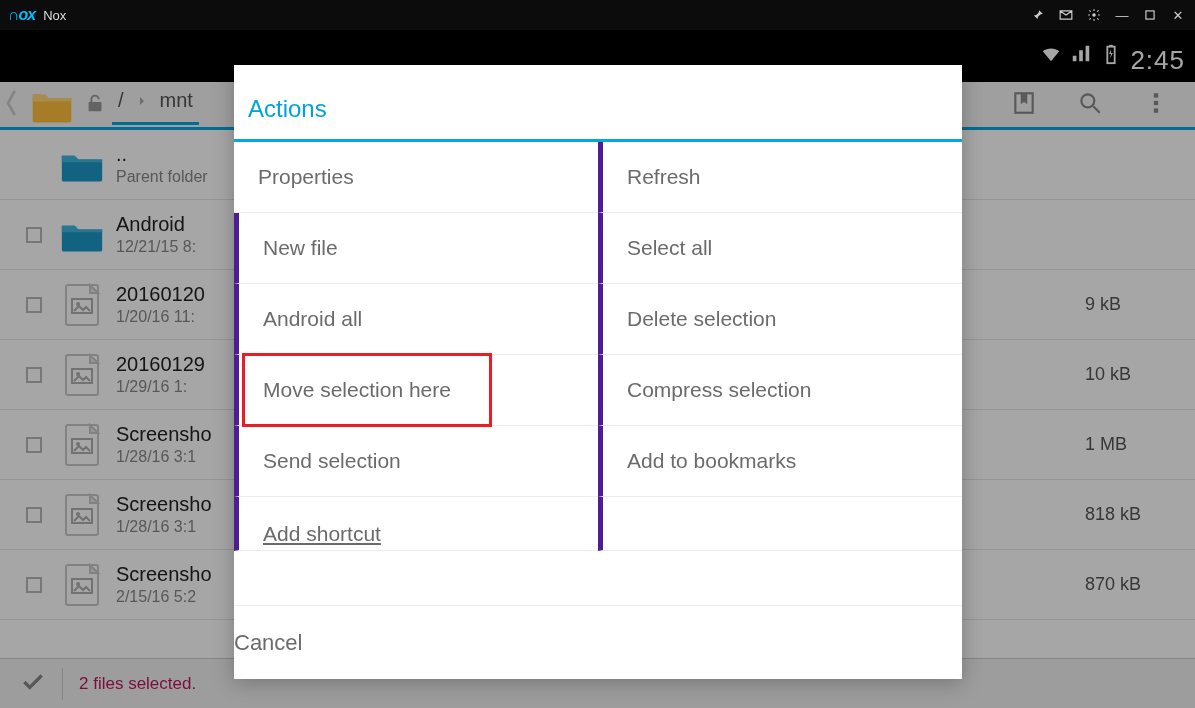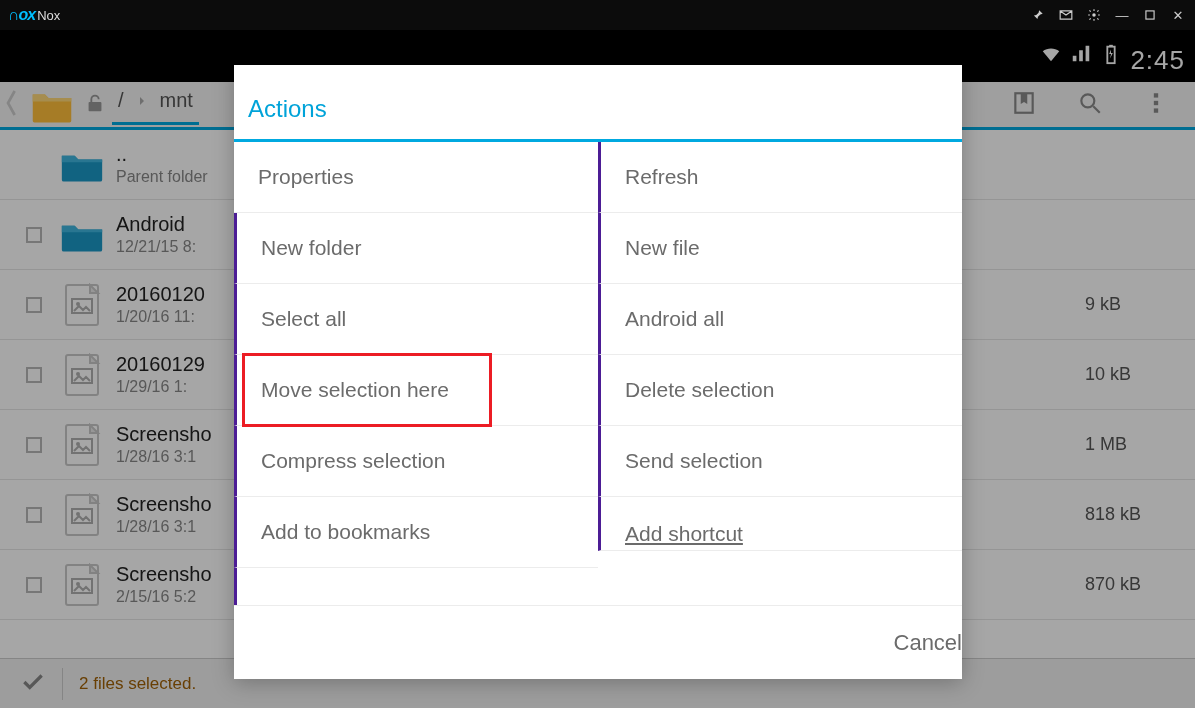--- a/index.html
+++ b/index.html
@@ -1,21 +1,21 @@
 <!DOCTYPE html>
 <html><head>
 <meta charset="utf-8">
 <style>
   * { box-sizing: border-box; margin: 0; padding: 0; }
   html, body { width: 1195px; height: 708px; overflow: hidden; font-family: Arial, Helvetica, sans-serif; background:#eee; }
   
   .nox-titlebar {
     height: 30px; background:#0c0c0c; color:#fff; display:flex; align-items:center; padding:0 8px;
   }
-  .nox-logo { color:#00bfff; font-weight:bold; font-size:16px; letter-spacing:-1px; margin-right:2px; font-style:italic;}
+  .nox-logo { color:#00bfff; font-weight:bold; font-size:16px; letter-spacing:-1px; margin-right:8px; font-style:italic;}
   .nox-title { font-size:13px; color:#ddd; }
   .nox-titlebar .spacer { flex:1; }
   .nox-win-btn { width:18px; height:18px; margin-left:10px; display:inline-flex; align-items:center; justify-content:center; font-size:13px; color:#ccc; }
   .nox-win-btn svg { width:14px; height:14px; fill:#ccc; }
 
   
   .android-status { height:52px; background:#000; width:100%; display:flex; align-items:center; justify-content:flex-end; padding-right:10px; color:#fff; gap:8px;}
   .status-clock { font-size:26px; font-weight:400; letter-spacing:1px;margin-top:9px; }
   .status-icon svg { width:22px; height:22px; fill:#fff; }
 
@@ -46,43 +46,43 @@
   .ftext { flex:1; padding-left:6px; }
   .fname { font-size:20px; color:#222; font-weight:500; }
   .fsub { font-size:16px; color:#888; margin-top:2px; }
   .fsize { width:110px; text-align:left; padding-right:20px; font-size:18px; color:#555; }
   .file-row.parent .chk { visibility:hidden; }
 
   
   .bottombar { height:50px; background:#f2f2f2; display:flex; align-items:center; padding-left:20px; border-top:1px solid #ccc;}
   .bb-check svg { width:26px; height:26px; fill:#888; }
   .bb-sep { width:1px; height:32px; background:#ccc; margin:0 16px; }
-  .bb-text { font-size:17px; color:#a16207; }
+  .bb-text { font-size:17px; color:#be185d; }
 
   
   .scrim { position:absolute; inset:30px 0 0 0; background:rgba(0,0,0,0.35); }
 
   
   .dialog {
     position:absolute; left:234px; top:65px; width:728px; height:614px; background:#fff;
     box-shadow:0 4px 20px rgba(0,0,0,0.25);
     display:flex; flex-direction:column;
   }
   .dlg-title { font-size:24px; color:#00a3d9; font-weight:500; padding:30px 14px 16px 14px;}
   .dlg-title-bar { height:3px; background:#00a9e0; }
   .dlg-body { flex:1; overflow:hidden; position:relative; }
   .dlg-grid { display:grid; grid-template-columns:1fr 1fr; }
   .dlg-cell {
     height:71px; display:flex; align-items:center; padding-left:24px; font-size:21px; color:#6b6b6b;
     border-bottom:1px solid #ececec;
   }
-  .dlg-cell + .dlg-cell { border-left:3px solid #4c1d95; }
+  .dlg-cell + .dlg-cell { border-left:5px solid #4c1d95; }
   .dlg-cell.last-partial { height:54px; align-items:flex-end; padding-bottom:4px;text-decoration:underline;}
   .dlg-highlight { position:absolute; border:3px solid #ec1c24; pointer-events:none; }
-  .dlg-footer { height:74px; display:flex; align-items:center; justify-content:flex-end; font-size:22px; color:#6b6b6b; border-top:1px solid #ececec;}
+  .dlg-footer { height:74px; display:flex; align-items:center; justify-content:flex-start; font-size:22px; color:#6b6b6b; border-top:1px solid #ececec;}
 
 </style>
 </head>
 <body>
 
 <div class="nox-titlebar">
   <span class="nox-logo">∩ox</span>
   <span class="nox-title">Nox</span>
   <span class="spacer"></span>
   <span class="nox-win-btn">
@@ -309,26 +309,25 @@
 
 <div class="scrim"></div>
 
 <div class="dialog">
   <div class="dlg-title">Actions</div>
   <div class="dlg-title-bar"></div>
   <div class="dlg-body">
     <div class="dlg-grid" id="dlg-grid">
         <div class="dlg-cell">Properties</div>
         <div class="dlg-cell">Refresh</div>
-        <div class="dlg-cell">New folder</div>
         <div class="dlg-cell">New file</div>
         <div class="dlg-cell">Select all</div>
         <div class="dlg-cell">Android all</div>
+        <div class="dlg-cell">Delete selection</div>
         <div class="dlg-cell">Move selection here</div>
-        <div class="dlg-cell">Delete selection</div>
         <div class="dlg-cell">Compress selection</div>
         <div class="dlg-cell">Send selection</div>
         <div class="dlg-cell">Add to bookmarks</div>
         <div class="dlg-cell last-partial">Add shortcut</div>
         <div class="dlg-cell last-partial"></div>
       </div>
     <div class="dlg-highlight" id="highlight" style="left: 8px; top: 211px; width: 250px; height: 74px;"></div>
   </div>
   <div class="dlg-footer">
     <span>Cancel</span>

